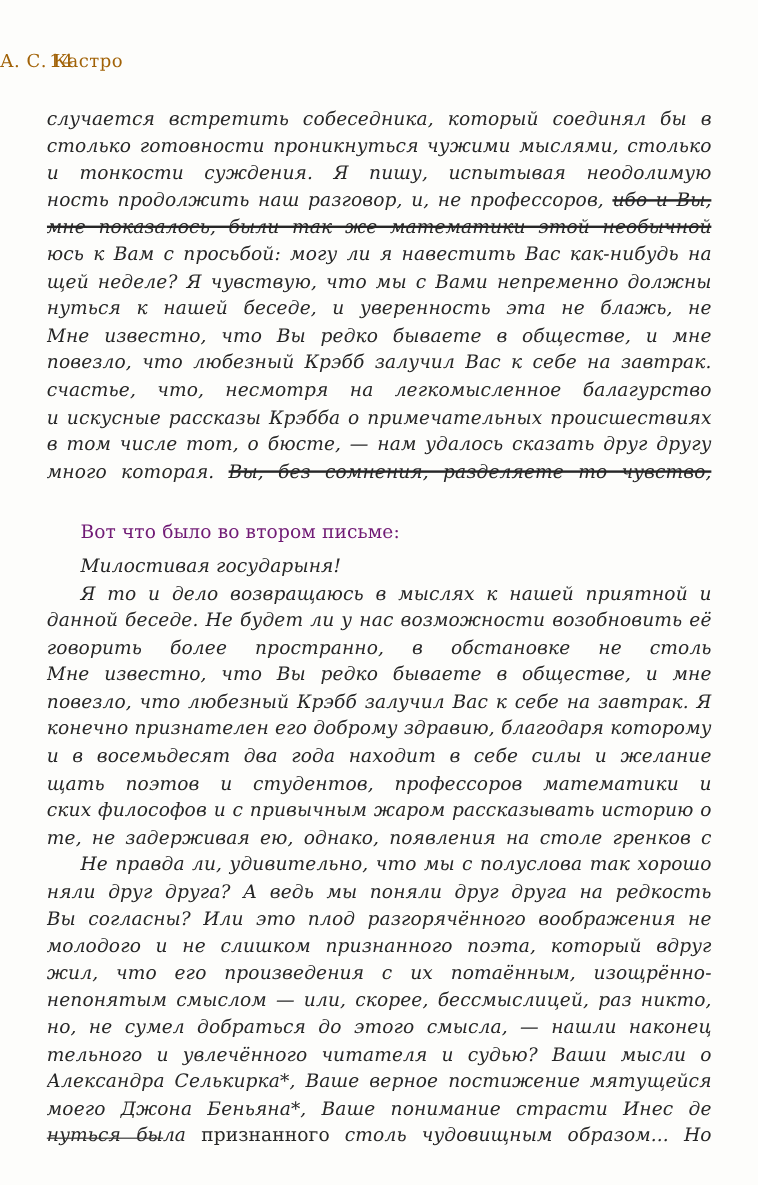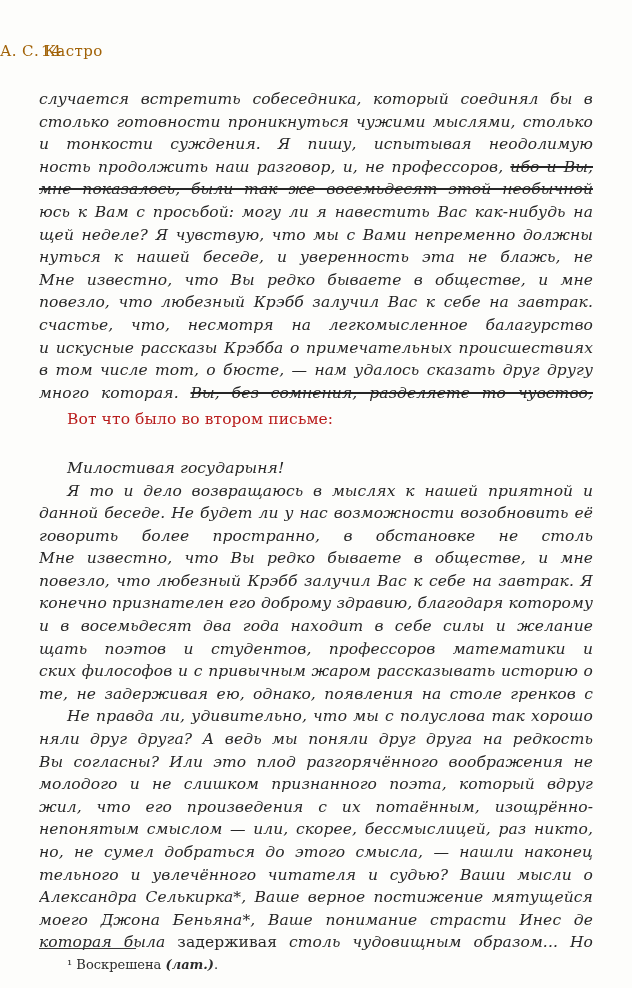--- a/index.html
+++ b/index.html
@@ -29,22 +29,22 @@
     font-size: 15.5px;
     line-height: 22.6px;
     height: 22.6px;
     overflow: hidden;
     text-align: justify;
     text-align-last: justify;
     letter-spacing: 0.1px;
   }
   .left { text-align: left; text-align-last: left; }
   .indent { text-indent: 28px; }
-  .narr { font-style: normal; margin-top: 4px; color: #b91c1c; }
-  .salutation { margin-top: 26px; }
+  .narr { font-style: normal; margin-top: 28px; color: #701a75; }
+  .salutation { margin-top: 6px; }
   .strike { text-decoration: line-through; text-decoration-thickness: 1.6px; }
   .rom { font-style: normal; }
   
   .footnote { position: absolute; left: 39px; top: 948px; width: 554px; }
   .fn-rule { width: 97px; height: 0; border-top: 1.3px solid #3a3a3a; }
   .fn-line {
     margin-top: 7px; text-indent: 28px;
     font-size: 13px; font-style: normal; color: #2b2b2b;
     line-height: 17px;
   }
@@ -60,21 +60,21 @@
     <span class="author">А. С. Кастро</span>
   </div>
 
   <div class="text-block">
 
     <div>
       <div class="ln jl">случается встретить собеседника, который соединял бы в себе</div>
       <div class="ln jl">столько готовности проникнуться чужими мыслями, столько ума</div>
       <div class="ln jl">и тонкости суждения. Я пишу, испытывая неодолимую потреб-</div>
       <div class="ln jl"><span>ность продолжить наш разговор, и, не профессоров, </span><span class="strike">ибо и Вы, как</span></div>
-      <div class="ln jl"><span class="strike">мне показалось, были так же восемьдесят этой необычной</span></div>
+      <div class="ln jl"><span class="strike">мне показалось, были так же математики этой необычной</span></div>
       <div class="ln jl">юсь к Вам с просьбой: могу ли я навестить Вас как-нибудь на буду-</div>
       <div class="ln jl">щей неделе? Я чувствую, что мы с Вами непременно должны вер-</div>
       <div class="ln jl">нуться к нашей беседе, и уверенность эта не блажь, не самообман.</div>
       <div class="ln jl">Мне известно, что Вы редко бываете в обществе, и мне удивительно</div>
       <div class="ln jl">повезло, что любезный Крэбб залучил Вас к себе на завтрак. Какое</div>
       <div class="ln jl">счастье, что, несмотря на легкомысленное балагурство студиозусов</div>
       <div class="ln jl">и искусные рассказы Крэбба о примечательных происшествиях —</div>
       <div class="ln jl">в том числе тот, о бюсте, — нам удалось сказать друг другу так</div>
       <div class="ln jl"><span>много которая. </span><span class="strike">Вы, без сомнения, разделяете то чувство, которое</span></div>
     </div>
@@ -101,24 +101,23 @@
         <div class="ln jl indent">Не правда ли, удивительно, что мы с полуслова так хорошо по-</div>
         <div class="ln jl">няли друг друга? А ведь мы поняли друг друга на редкость хорошо,</div>
         <div class="ln jl">Вы согласны? Или это плод разгорячённого воображения не слишком</div>
         <div class="ln jl">молодого и не слишком признанного поэта, который вдруг обнару-</div>
         <div class="ln jl">жил, что его произведения с их потаённым, изощрённо-внятным и</div>
         <div class="ln jl">непонятым смыслом — или, скорее, бессмыслицей, раз никто, как вид-</div>
         <div class="ln jl">но, не сумел добраться до этого смысла, — нашли наконец наблюда-</div>
         <div class="ln jl">тельного и увлечённого читателя и судью? Ваши мысли о монологе</div>
         <div class="ln jl">Александра Селькирка*, Ваше верное постижение мятущейся души</div>
         <div class="ln jl">моего Джона Беньяна*, Ваше понимание страсти Инес де Кастро...*</div>
-        <div class="ln jl"><span>которая была </span><span class="rom">задерживая</span><span> столь чудовищным образом... Но хватит</span></div>
+        <div class="ln jl"><span>нуться была </span><span class="rom">признанного</span><span> столь чудовищным образом... Но хватит</span></div>
       </div>
     </div>
 
   </div>
 
   <div class="footnote">
     <div class="fn-rule"></div>
-    <div class="fn-line"><span>¹ Воскрешена </span><span class="fn-lang">(лат.)</span><span>.</span></div>
   </div>
 
 </div>
 
 </body></html>

